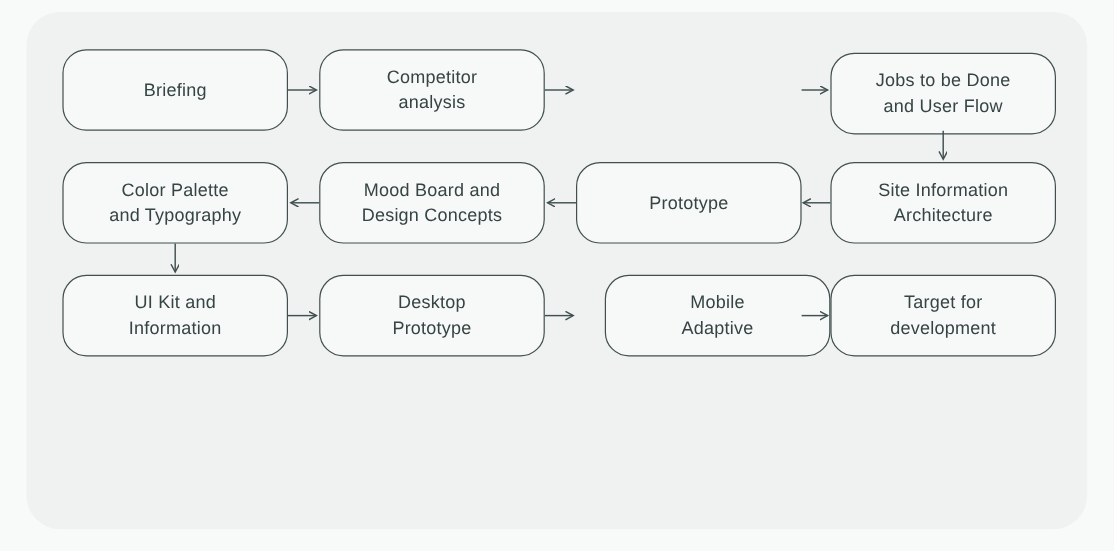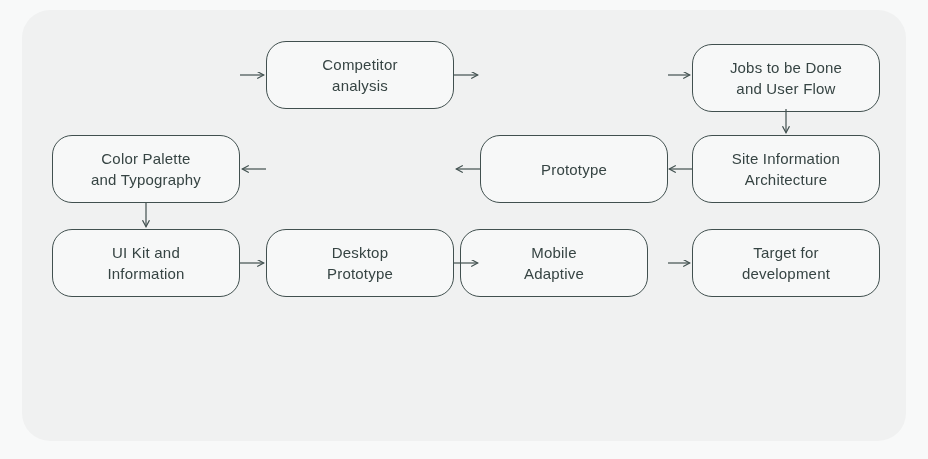--- a/index.html
+++ b/index.html
@@ -57,50 +57,57 @@
     stroke-width: 1.2;
     fill: none;
   }
 </style>
 </head>
 <body>
 
 <div class="page">
   <div class="card"></div>
 
+  <div class="node" style="left:52px;top:41px">
+    <span class="node-label">Briefing</span>
+  </div>
   <div class="node" style="left:266px;top:41px">
     <span class="node-label">Competitor
 analysis</span>
   </div>
   <div class="node" style="left:692px;top:44px">
     <span class="node-label">Jobs to be Done
 and User Flow</span>
   </div>
 
   <div class="node" style="left:52px;top:135px">
     <span class="node-label">Color Palette
 and Typography</span>
+  </div>
+  <div class="node" style="left:266px;top:135px">
+    <span class="node-label">Mood Board and
+Design Concepts</span>
   </div>
   <div class="node" style="left:480px;top:135px">
     <span class="node-label">Prototype</span>
   </div>
   <div class="node" style="left:692px;top:135px">
     <span class="node-label">Site Information
 Architecture</span>
   </div>
 
   <div class="node" style="left:52px;top:229px">
     <span class="node-label">UI Kit and
 Information</span>
   </div>
   <div class="node" style="left:266px;top:229px">
     <span class="node-label">Desktop
 Prototype</span>
   </div>
-  <div class="node" style="left:460px;top:229px">
+  <div class="node" style="left:504px;top:229px">
     <span class="node-label">Mobile
 Adaptive</span>
   </div>
   <div class="node" style="left:692px;top:229px">
     <span class="node-label">Target for
 development</span>
   </div>
 
   <svg class="arrows" width="928" height="459" viewBox="0 0 928 459">
     <defs>

